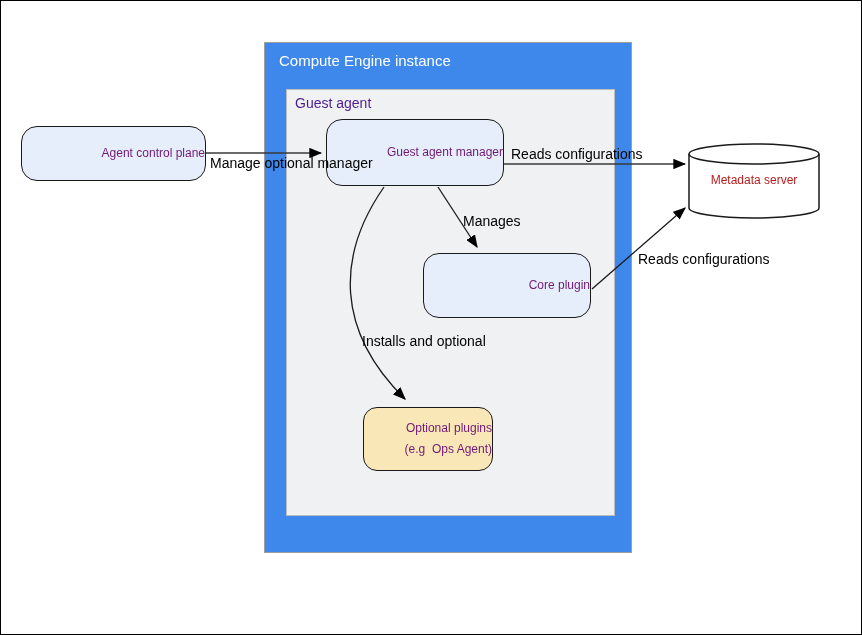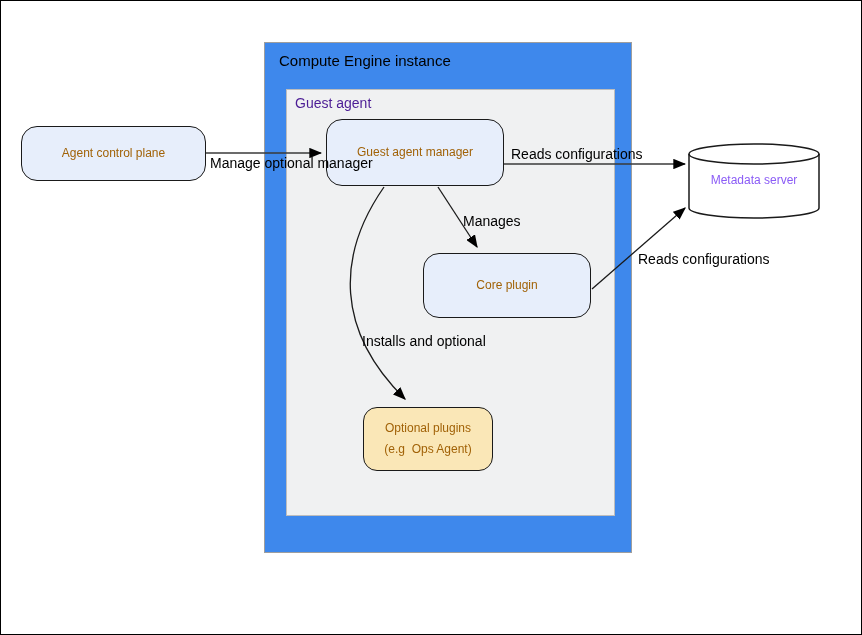--- a/index.html
+++ b/index.html
@@ -10,46 +10,46 @@
     border:1px solid #000;
     background:#fff;
     font-family:"Liberation Sans", sans-serif;
     overflow:hidden;
   }
   .container-blue{
     position:absolute;left:263px;top:41px;width:368px;height:511px;
     background:#3e88ec;border:1px solid #9e9e9e;box-sizing:border-box;
   }
   .container-blue .title{
-    color:#000000;font-size:15px;padding:9px 0 0 14px;white-space:nowrap;
+    color:#ffffff;font-size:15px;padding:9px 0 0 14px;white-space:nowrap;
   }
   .container-gray{
     position:absolute;left:285px;top:88px;width:329px;height:427px;
     background:#f0f1f2;border:1px solid #bdbdbd;box-sizing:border-box;
   }
   .container-gray .title{
     color:#4c1d95;font-size:14px;padding:5px 0 0 8px;white-space:nowrap;
   }
   .edges{
     position:absolute;left:0;top:0;width:862px;height:635px;
     pointer-events:none;
   }
   .node{
     position:absolute;box-sizing:border-box;
     border:1.3px solid #1a1a1a;border-radius:16px;
-    display:flex;align-items:center;justify-content:center;flex-direction:column;
-    font-size:12px;color:#a16207;text-align:center;
+    display:flex;align-items:flex-end;justify-content:center;flex-direction:column;
+    font-size:12px;color:#701a75;text-align:center;
   }
   .node-blue{background:#e7eefb;}
   .node-yellow{background:#fae7b7;border-radius:14px;}
   .node .line{white-space:pre;line-height:21px;}
   .cyl-label{
     position:absolute;left:688px;top:150px;width:130px;height:58px;
     display:flex;align-items:center;justify-content:center;
-    font-size:12px;color:#8b5cf6;
+    font-size:12px;color:#b91c1c;
   }
   .edge-label{
     position:absolute;font-size:14px;color:#000;white-space:nowrap;
   }
 </style>
 </head>
 <body>
 
 <div class="frame">
 

